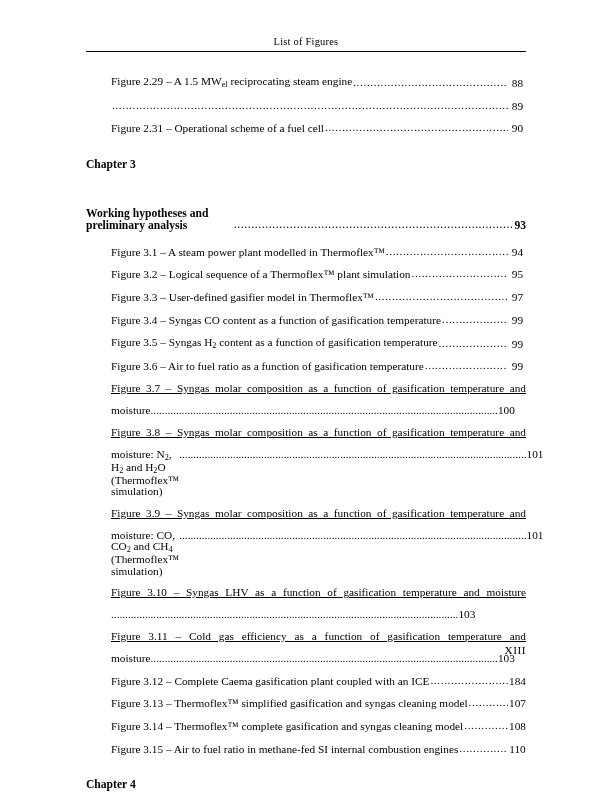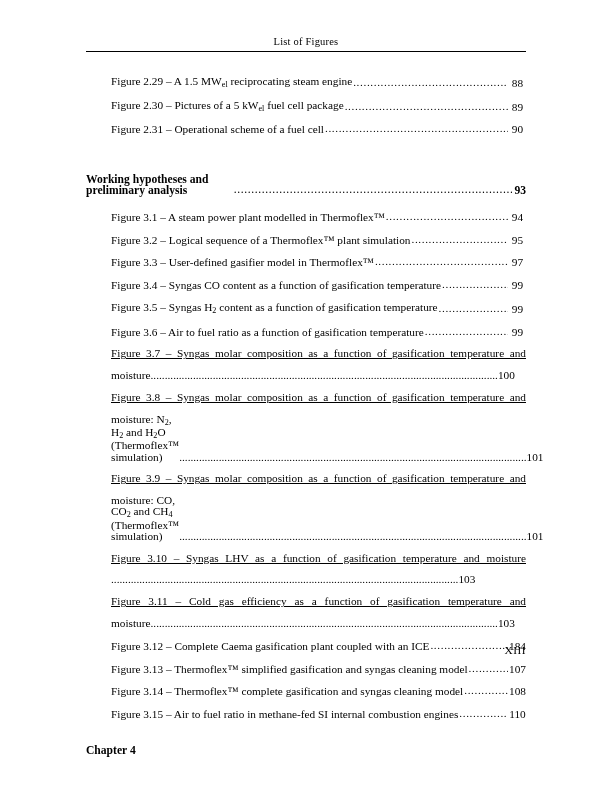--- a/index.html
+++ b/index.html
@@ -69,21 +69,20 @@
   .entry-wrap .line1 {
     display: block;
     text-align: justify;
     text-align-last: justify;
     font-size: 11.3px;
     line-height: 1.0;
     text-decoration: underline;
   }
   .entry-wrap .line2 {
     display: flex;
-    align-items: flex-end;
     margin-top: 10.5px;
   }
   .chapter {
     margin-top: 24px;
     margin-bottom: 12px;
     font-weight: bold;
     font-size: 11.6px;
   }
   .chapter-title {
     display: flex;
@@ -123,31 +122,31 @@
 
   <div class="entries">
 
     <div class="entry">
       <span class="txt"><span>Figure 2.29 – A 1.5 MW</span><sub>el</sub><span> reciprocating steam engine</span></span>
       <span class="dots">...........................................................................................................................</span>
       <span class="pg">88</span>
     </div>
 
     <div class="entry">
-      <span class="txt"><span>Figure 2.30 – Pictures of a 5 kW</span><sub>el</sub><span> fuel cell package</span></span>
       <span class="dots">...........................................................................................................................</span>
       <span class="pg">89</span>
     </div>
 
     <div class="entry">
       <span class="txt">Figure 2.31 – Operational scheme of a fuel cell</span>
       <span class="dots">...........................................................................................................................</span>
       <span class="pg">90</span>
     </div>
 
+    <div class="chapter">Chapter 3</div>
     <div class="chapter-title">
       <span>Working hypotheses and preliminary analysis</span>
       <span class="dots">...........................................................................................................................</span>
       <span class="pg">93</span>
     </div>
 
     <div class="entry">
       <span class="txt">Figure 3.1 – A steam power plant modelled in Thermoflex™</span>
       <span class="dots">...........................................................................................................................</span>
       <span class="pg">94</span>

